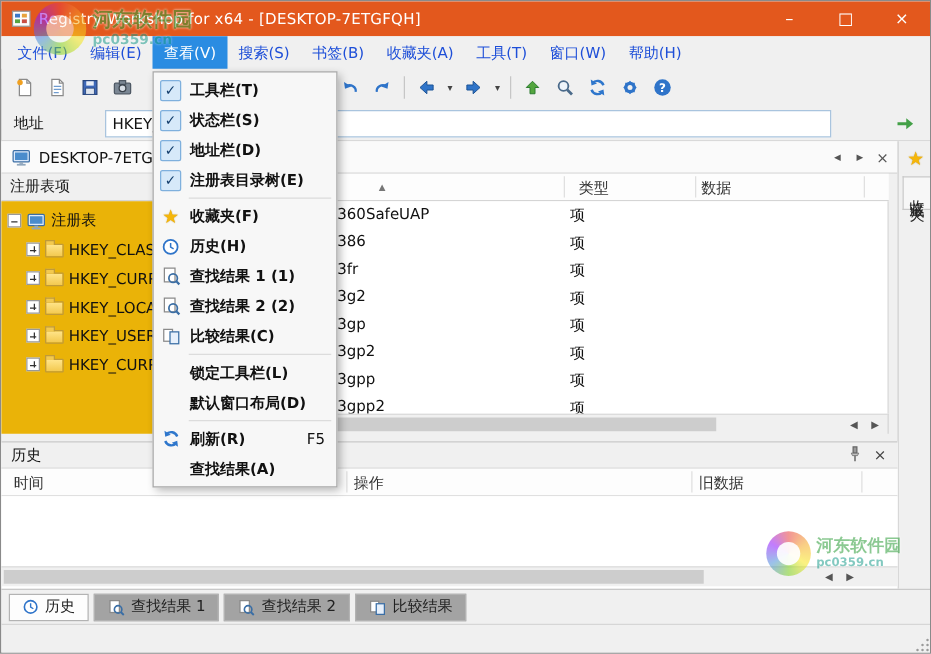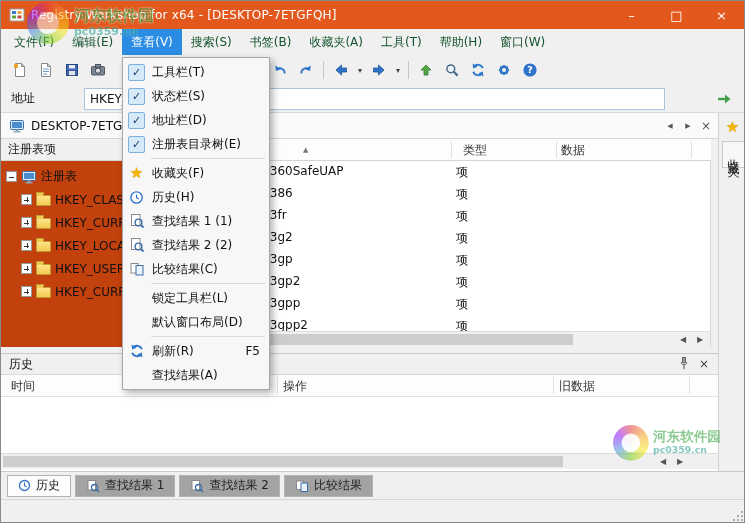--- a/index.html
+++ b/index.html
@@ -8,21 +8,21 @@
 
   
   .titlebar { position:absolute; left:0; top:0; right:0; height:28px; background:#e3581d; display:flex; align-items:center; color:#fff; }
   .app-icon { margin:0 6px 0 8px; width:16px; height:16px; display:flex; }
   .title-text { font-size:12px; letter-spacing:.2px; }
   .win-controls { margin-left:auto; display:flex; height:100%; }
   .win-btn { width:45px; height:100%; display:flex; align-items:center; justify-content:center; font-size:13px; color:#fff; }
 
   
   .menubar { position:absolute; left:0; top:28px; right:0; height:26px; background:#f0f0f0; display:flex; align-items:stretch; padding-left:4px; }
-  .menu-item { display:flex; align-items:center; padding:0 9px; color:#14532d; }
+  .menu-item { display:flex; align-items:center; padding:0 9px; color:#1d4ed8; }
   .menu-item.active { background:#2a8ce2; color:#fff; }
 
   
   .toolbar { position:absolute; left:0; top:54px; right:0; height:30px; display:flex; align-items:center; padding-left:6px; }
   .tbtn { width:26px; height:24px; display:flex; align-items:center; justify-content:center; }
   .tbtn.narrow { width:12px; }
   .tb-gap { width:156px; }
   .tsep { width:1px; height:18px; background:#c6c6c6; margin:0 4px; }
   .caret { font-size:8px; color:#444; }
 
@@ -32,21 +32,21 @@
   .addr-input { flex:1; height:22px; border:1px solid #a9c4de; background:#fff; font:inherit; padding:0 5px; color:#111; margin-right:4px; }
   .addr-go { width:30px; height:24px; display:flex; align-items:center; justify-content:center; }
 
   
   .main { position:absolute; left:0; top:112px; width:745px; height:240px; background:#f0f0f0; }
   .doc-caption { position:absolute; left:0; top:0; right:28px; height:26px; background:#fafafa; border-bottom:1px solid #d5d5d5; display:flex; align-items:center; padding-left:8px; gap:6px; }
   .cap-btns { margin-left:auto; display:flex; align-items:center; gap:2px; padding-right:4px; }
   .cap-btn { width:16px; height:16px; display:flex; align-items:center; justify-content:center; color:#555; }
   .cap-btn.arrow { font-size:7px; }
   .tree-caption { position:absolute; left:0; top:26px; width:130px; height:22px; background:#f0f0f0; border-right:1px solid #d5d5d5; border-bottom:1px solid #d5d5d5; display:flex; align-items:center; padding-left:7px; color:#222; }
-  .tree-body { position:absolute; left:0; top:48px; width:130px; height:186px; background:#c2410c; border-right:1px solid #d5d5d5; overflow:hidden; padding-top:4px; }
+  .tree-body { position:absolute; left:0; top:48px; width:130px; height:186px; background:#eab308; border-right:1px solid #d5d5d5; overflow:hidden; padding-top:4px; }
   .tnode { display:flex; align-items:center; height:23px; gap:4px; padding-left:5px; white-space:nowrap; }
   .tnode.child { padding-left:20px; }
   .expander { flex:0 0 11px; width:11px; height:11px; border:1px solid #999; background:#fff; position:relative; }
   .expander::before { content:""; position:absolute; left:2px; top:4.5px; width:5px; height:1px; background:#333; }
   .expander.plus::after { content:""; position:absolute; left:4.5px; top:2px; width:1px; height:5px; background:#333; }
   .folder { flex:0 0 15px; width:15px; height:11px; background:linear-gradient(#ffe48a,#f3c94f); border:1px solid #c09a38; border-radius:1px; position:relative; margin-top:2px; }
   .folder::before { content:""; position:absolute; left:-1px; top:-4px; width:6px; height:3px; background:#f3c94f; border:1px solid #c09a38; border-bottom:none; }
   .node-icon { display:flex; }
 
   .list-head { position:absolute; left:130px; top:26px; width:580px; height:22px; background:#fdfdfd; border-bottom:1px solid #d5d5d5; }
@@ -86,21 +86,21 @@
 
   
   .statusbar { position:absolute; left:0; top:498px; width:745px; height:25px; background:#f0f0f0; border-top:1px solid #d6d6d6; }
   .grip { position:absolute; right:2px; bottom:2px; display:flex; }
 
   
   .dropdown { position:absolute; left:121px; top:56px; width:148px; background:#f7f7f7; border:1px solid #a8a8a8; box-shadow:3px 3px 7px rgba(0,0,0,.3); z-index:50; padding:2px 1px; }
   .mi { display:flex; align-items:center; height:24px; padding:0 8px 0 4px; gap:7px; }
   .mi-icon { flex:0 0 17px; width:17px; height:17px; display:flex; align-items:center; justify-content:center; }
   .mi-check { background:#d6e9f9; border:1px solid #7fb0dd; border-radius:2px; color:#123d6b; font-weight:bold; font-size:11px; }
-  .mi-label { white-space:nowrap; }
+  .mi-label { white-space:nowrap;font-weight:bold; }
   .mi-shortcut { margin-left:auto; }
   .msep { height:1px; background:#dcdcdc; margin:2px 3px 2px 27px; }
 
   
   .watermark { position:absolute; z-index:70; display:flex; align-items:center; gap:5px; opacity:.55; pointer-events:none; }
   .wm-top { left:26px; top:1px; }
   .wm-bottom { left:612px; top:424px; transform:scale(.85); transform-origin:top left; }
   .wm-ring { width:42px; height:42px; border-radius:50%; background:conic-gradient(#e84040,#f5a623,#f8e71c,#7ed321,#4a90d9,#9013fe,#e84040); position:relative; flex:0 0 42px; }
   .wm-ring::after { content:""; position:absolute; left:10px; top:10px; width:22px; height:22px; border-radius:50%; background:rgba(255,255,255,.92); }
   .wm-col { display:flex; flex-direction:column; line-height:1.15; }
@@ -131,22 +131,22 @@
   </div>
 
   <div class="menubar">
     <span class="menu-item">文件(F)</span>
     <span class="menu-item">编辑(E)</span>
     <span class="menu-item active">查看(V)</span>
     <span class="menu-item">搜索(S)</span>
     <span class="menu-item">书签(B)</span>
     <span class="menu-item">收藏夹(A)</span>
     <span class="menu-item">工具(T)</span>
+    <span class="menu-item">窗口(W)</span>
     <span class="menu-item">帮助(H)</span>
-    <span class="menu-item">窗口(W)</span>
   </div>
 
   <div class="toolbar">
     <span class="tbtn">
       <svg width="16" height="16">
           <path d="M3.5 1.5h6l3 3v10h-9z" fill="#fff" stroke="#8a8a8a"></path>
           <path d="M9.5 1.5v3h3" fill="none" stroke="#8a8a8a"></path>
           <circle cx="4" cy="4" r="2.2" fill="#f0a020"></circle>
         </svg>
     </span>

